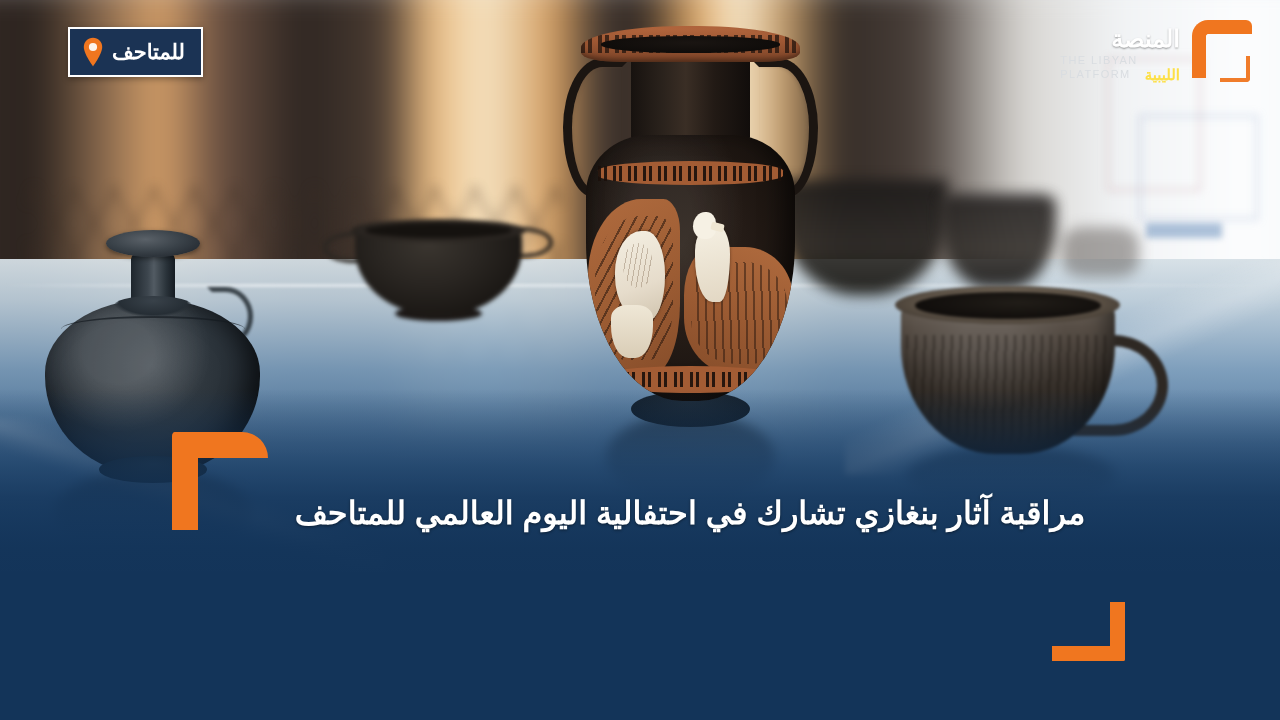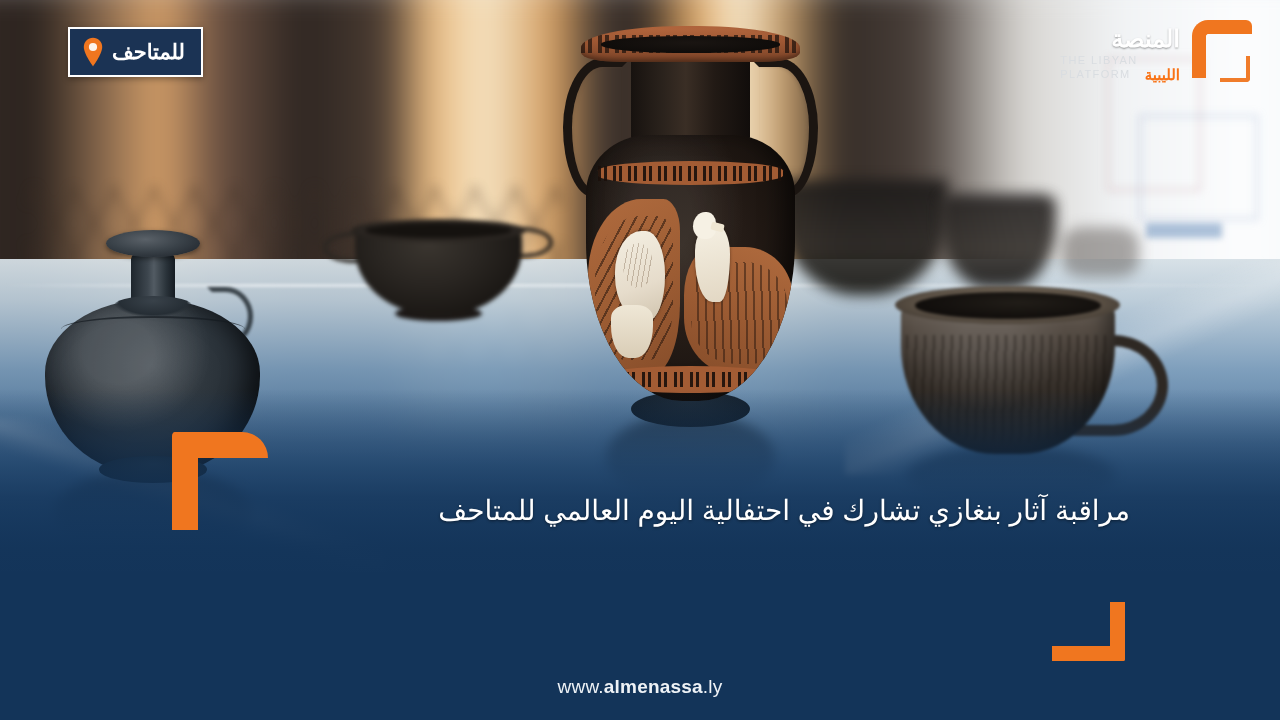--- a/index.html
+++ b/index.html
@@ -505,21 +505,21 @@
   }
   .brand-ar {
     color: #ffffff;
     font-size: 24px;
     font-weight: bold;
     direction: rtl;
     line-height: .95;
     text-shadow: 0 1px 2px rgba(0,0,0,.35);
   }
   .brand-ar-sub {
-    color: #f97316;
+    color: #fde047;
     font-size: 15px;
     font-weight: bold;
     direction: rtl;
     line-height: 1;
     margin-top: 16px;
   }
   .brand-en {
     color: #d9dde1;
     font-size: 11px;
     letter-spacing: 1.4px;
@@ -575,25 +575,25 @@
     border-bottom-right-radius: 2px;
   }
 
   
   .headline {
     position: absolute;
     right: 150px;
     left: 250px;
     top: 488px;
     direction: rtl;
-    text-align: right;
+    text-align: center;
     color: #ffffff;
     font-family: "Liberation Sans", sans-serif;
-    font-size: 28px;
-    font-weight: normal;
+    font-size: 32px;
+    font-weight: bold;
     line-height: 1.62;
     letter-spacing: .2px;
     text-shadow: 0 1px 3px rgba(0,0,0,.45);
   }
 
   
   .site-url {
     position: absolute;
     left: 0; right: 0;
     bottom: 22px;
@@ -704,15 +704,14 @@
       <div class="mark-big"></div>
       <div class="mark-small"></div>
     </div>
   </div>
 
   <div class="bracket-left"></div>
   <div class="bracket-right"></div>
 
   <div class="headline">مراقبة آثار بنغازي تشارك في احتفالية اليوم العالمي للمتاحف</div>
 
-  <div class="site-url"><span class="thin">www.</span><b>almenassa</b><span class="thin">.ly</span></div>
 
 </div>
 
 </body></html>

